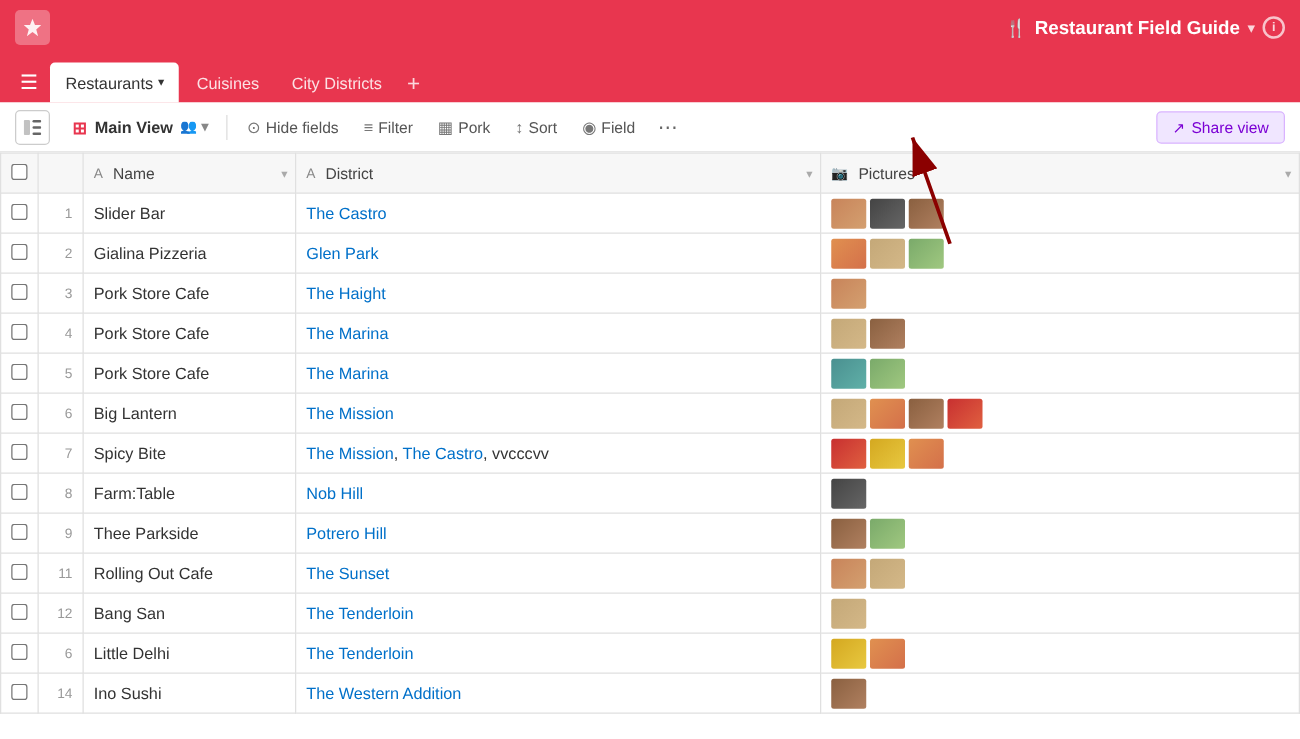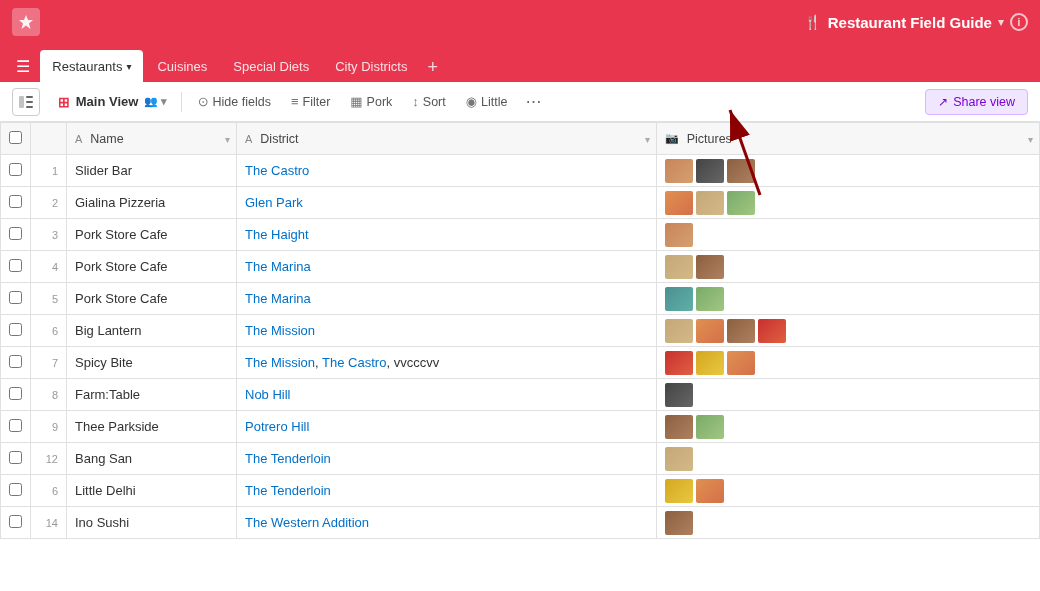--- a/index.html
+++ b/index.html
@@ -185,23 +185,20 @@
 <div class="nav-tabs">
   <span class="hamburger">☰</span>
   <div class="nav-tab active">
     <span>Restaurants</span>
     <span class="caret">▾</span>
   </div>
   <div class="nav-tab">
     <span>Cuisines</span>
   </div>
   <div class="nav-tab">
-    <span>Special Diets</span>
-  </div>
-  <div class="nav-tab">
     <span>City Districts</span>
   </div>
   <span class="add-tab">+</span>
 </div>
 
 <div class="toolbar">
   <div class="sidebar-toggle">
     <svg width="14" height="12" viewBox="0 0 14 12" fill="#666">
       <rect x="0" y="0" width="5" height="12" rx="1" opacity="0.4"></rect>
       <rect x="7" y="0" width="7" height="2" rx="1"></rect>
@@ -226,21 +223,21 @@
   <div class="toolbar-btn">
     <span class="btn-icon">▦</span>
     <span>Pork</span>
   </div>
   <div class="toolbar-btn">
     <span class="btn-icon">↕</span>
     <span>Sort</span>
   </div>
   <div class="toolbar-btn">
     <span class="btn-icon">◉</span>
-    <span>Little</span>
+    <span>Field</span>
   </div>
   <div class="more-icon">⋯</div>
   <div class="spacer"></div>
   <div class="share-btn">
     <span style="font-size:12px;">↗</span>
     <span>Share view</span>
   </div>
 </div>
 
 <div class="table-wrap">
@@ -381,20 +378,32 @@
           <td style="color: rgb(0, 112, 201);">Potrero Hill</td>
           <td>
             <div class="pictures-cell">
               <div class="pic-thumb" style="background: linear-gradient(135deg, rgb(138, 96, 64), rgb(176, 128, 96));"></div>
               <div class="pic-thumb" style="background: linear-gradient(135deg, rgb(122, 170, 106), rgb(160, 200, 128));"></div>
             </div>
           </td>
         </tr>
         <tr>
           <td class="check-cell"><input type="checkbox" style=""></td>
+          <td class="row-num">11</td>
+          <td>Rolling Out Cafe</td>
+          <td style="color: rgb(0, 112, 201);">The Sunset</td>
+          <td>
+            <div class="pictures-cell">
+              <div class="pic-thumb" style="background: linear-gradient(135deg, rgb(200, 132, 90), rgb(212, 160, 112));"></div>
+              <div class="pic-thumb" style="background: linear-gradient(135deg, rgb(196, 168, 120), rgb(212, 184, 136));"></div>
+            </div>
+          </td>
+        </tr>
+        <tr>
+          <td class="check-cell"><input type="checkbox" style=""></td>
           <td class="row-num">12</td>
           <td>Bang San</td>
           <td style="color: rgb(0, 112, 201);">The Tenderloin</td>
           <td>
             <div class="pictures-cell">
               <div class="pic-thumb" style="background: linear-gradient(135deg, rgb(196, 168, 120), rgb(212, 184, 136));"></div>
             </div>
           </td>
         </tr>
         <tr>

